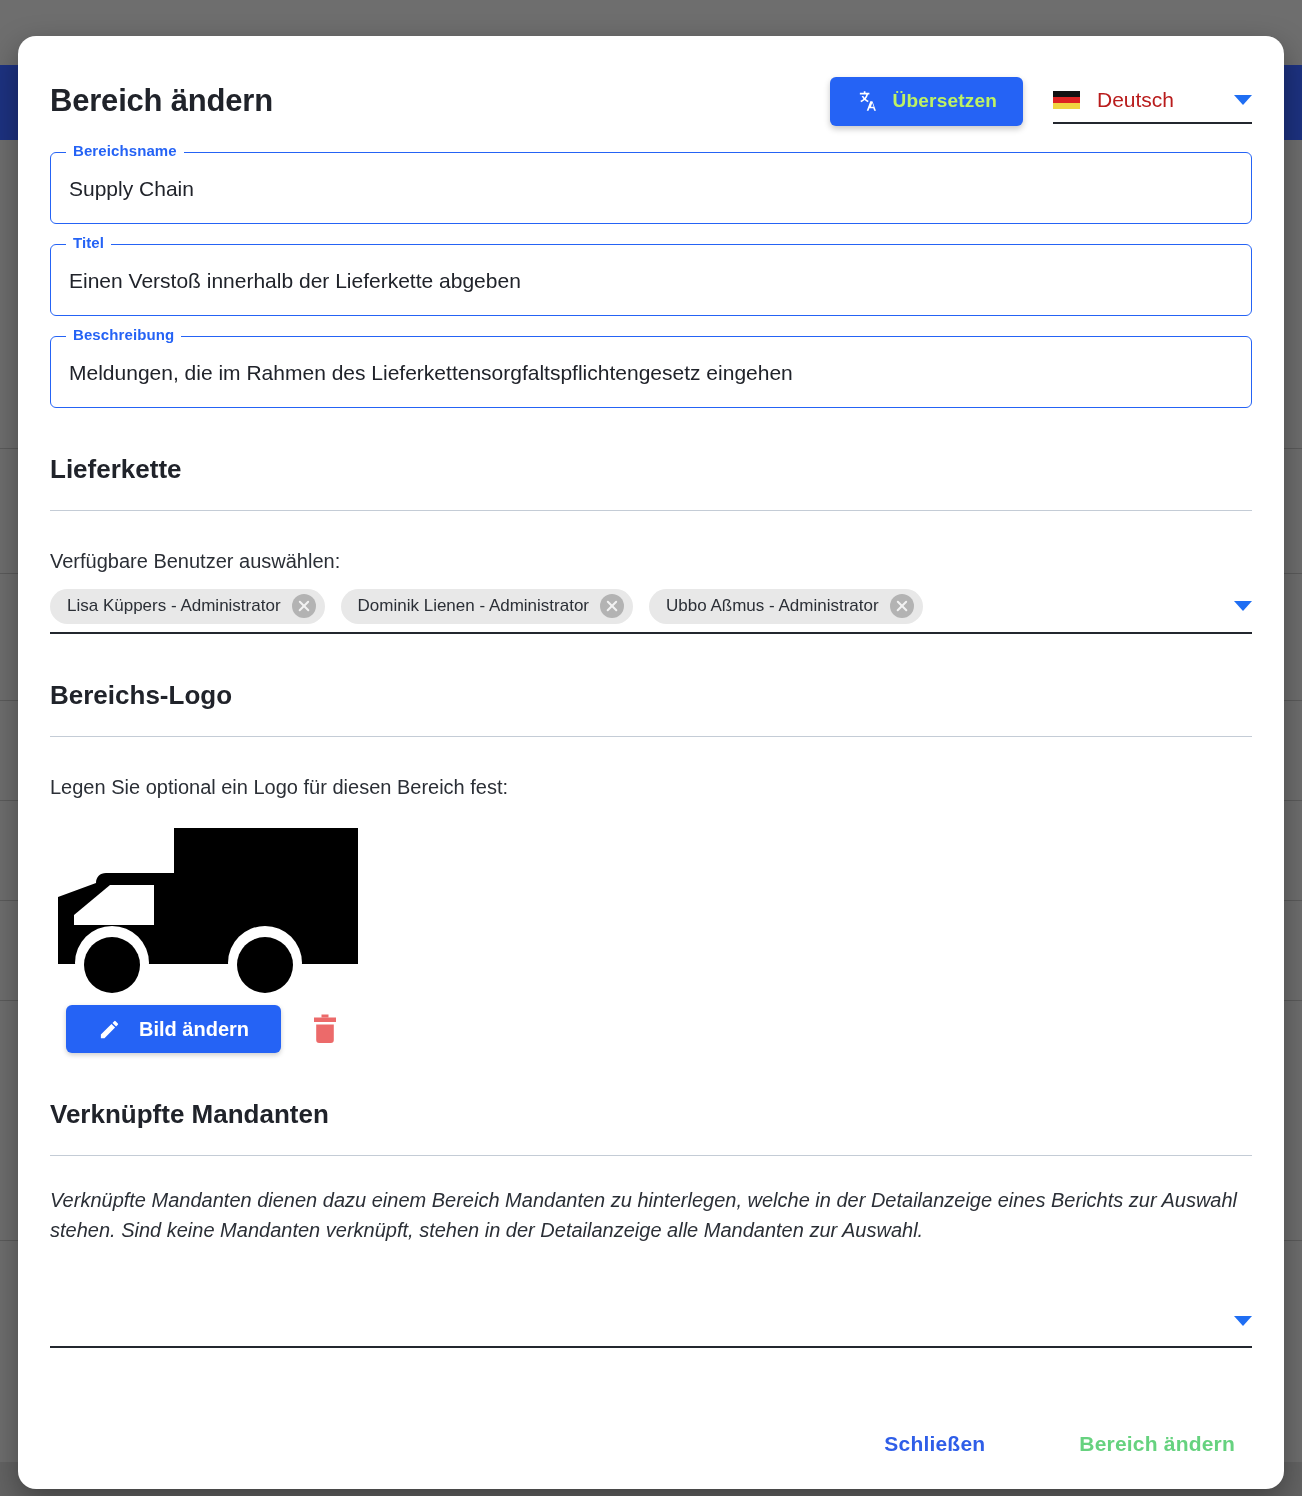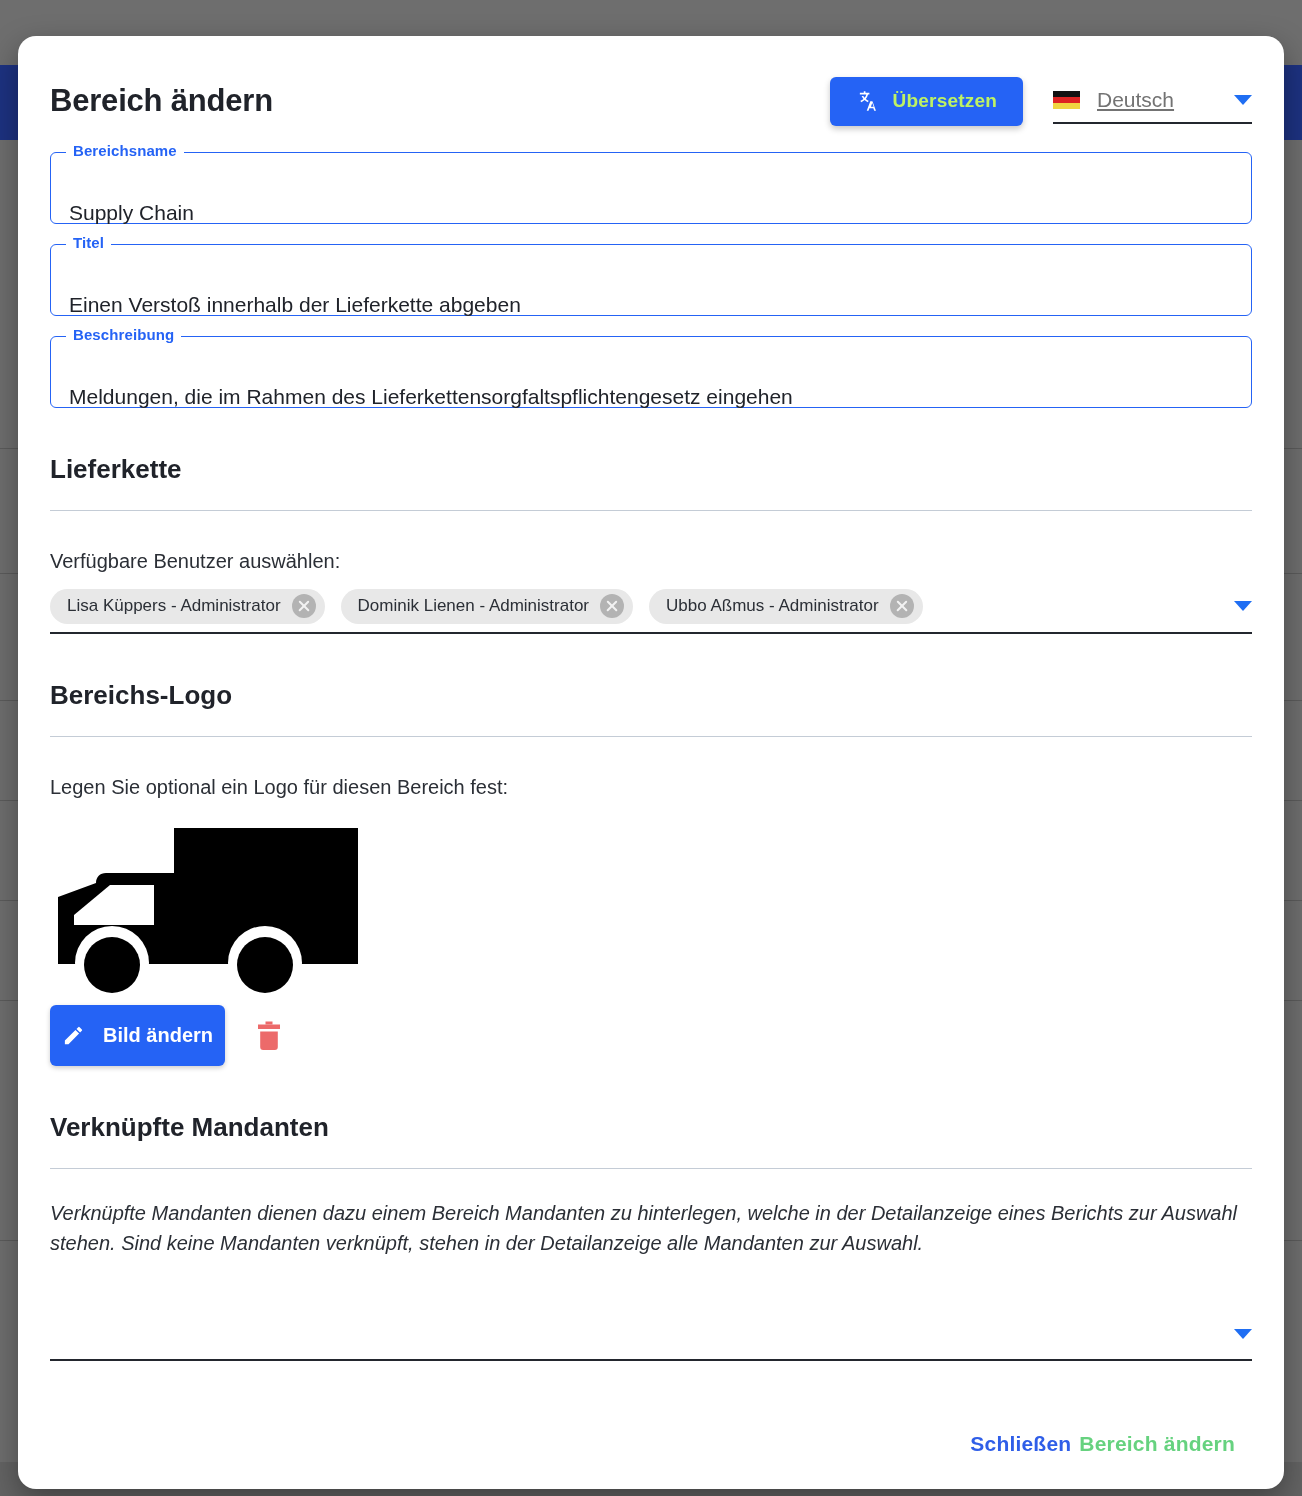--- a/index.html
+++ b/index.html
@@ -91,37 +91,37 @@
     width: 27px; height: 18px; flex: none;
     margin-right: 17px;
     background:
       linear-gradient(to bottom,
         #111 0, #111 33.33%,
         #d22 33.33%, #d22 66.66%,
         #f0d541 66.66%, #f0d541 100%);
   }
   .lang-name {
     flex: 1;
-    font-size: 21px; color: #737373; text-decoration: underline;
+    font-size: 21px; color: #b91c1c;
   }
   .caret {
     width: 0; height: 0; flex: none;
     border-left: 9px solid transparent;
     border-right: 9px solid transparent;
     border-top: 10px solid #1f6ef3;
   }
 
   
   .field {
     position: relative;
     margin-top: 20px;
     height: 72px;
     border: 1.6px solid #2563f5;
     border-radius: 6px;
-    display: flex; align-items: flex-end;
+    display: flex; align-items: center;
     padding: 0 18px;
     cursor: text;
   }
   .field-label {
     position: absolute;
     top: -11px; left: 15px;
     padding: 0 7px;
     background: #fff;
     color: #2563f5;
     font-size: 15px; font-weight: 700;
@@ -186,25 +186,26 @@
   .logo-box { margin-top: 26px; }
   .truck { display: block; width: 320px; height: 172px; }
   .logo-actions {
     display: flex; align-items: center; gap: 32px;
     margin-top: 8px;
   }
   .btn-image {
     display: inline-flex; align-items: center; gap: 18px;
     background: #2563f5; color: #fff;
     border: none; border-radius: 6px;
-    height: 61px; padding: 0 12px;
+    height: 48px; padding: 0 32px;
     font-family: inherit;
     font-size: 20px; font-weight: 700;
     box-shadow: 0 2px 5px rgba(0,0,0,.2);
     cursor: pointer;
+    margin-left: 16px;
   }
   .ico-pencil { width: 23px; height: 23px; display: block; flex: none; }
   .ico-trash { width: 24px; height: 30px; display: block; cursor: pointer; }
 
   .para {
     font-size: 20px; line-height: 1.52;
     color: #2b2f36;
     margin-top: 29px;
     max-width: 1192px;
     font-style: italic;
@@ -220,20 +221,21 @@
     cursor: pointer;
   }
 
   
   .dialog-footer {
     position: absolute;
     left: 0; right: 0; bottom: 0;
     height: 90px;
     display: flex; align-items: center;
     justify-content: flex-end;
+    gap: 86px;
     padding-right: 45px;
   }
   .txt-btn {
     background: none; border: none;
     font-family: inherit;
     font-size: 21px; font-weight: 700;
     letter-spacing: .2px;
     cursor: pointer;
     padding: 8px 4px;
   }

